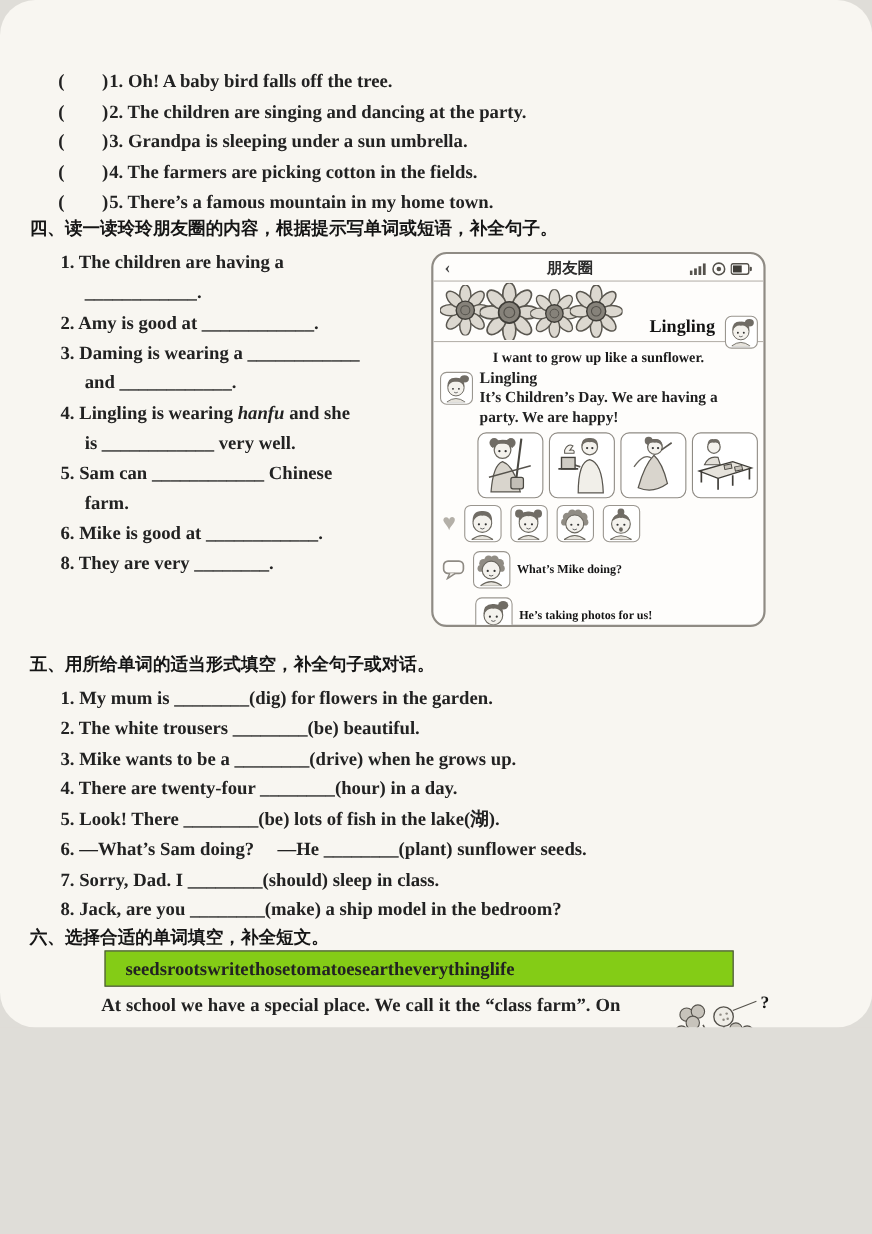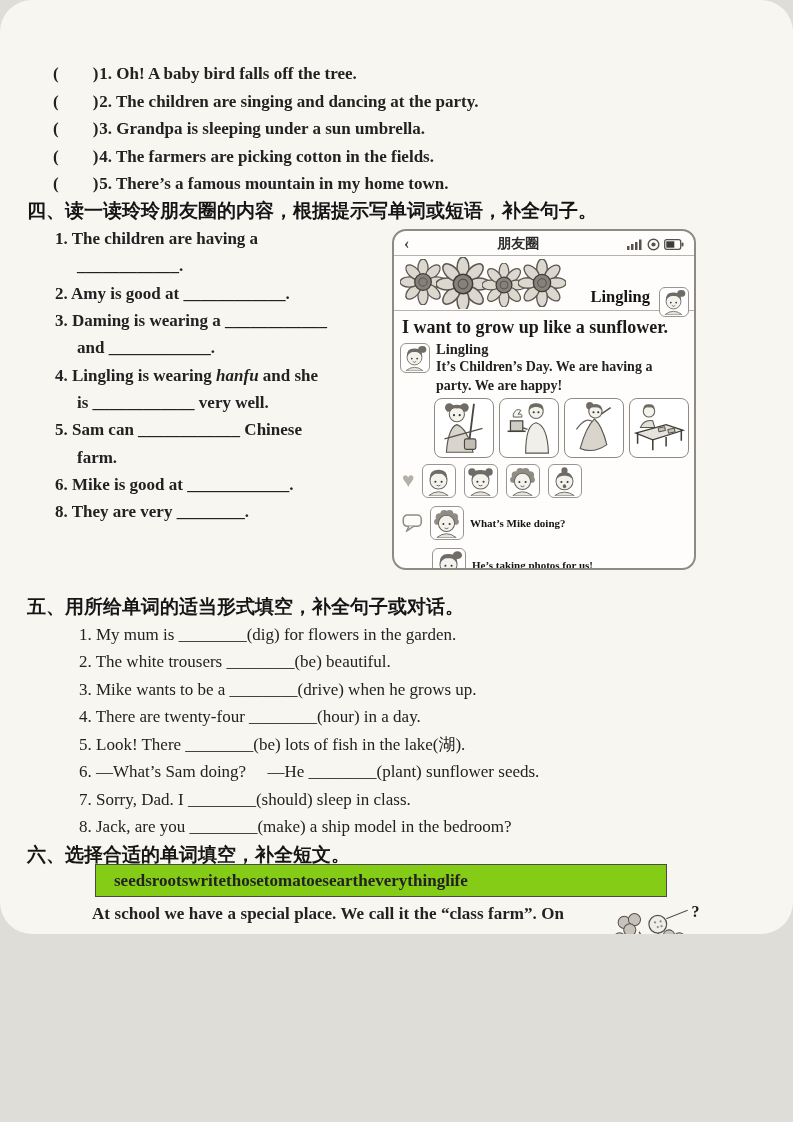--- a/index.html
+++ b/index.html
@@ -1,21 +1,21 @@
 <!DOCTYPE html>
 <html><head>
 <meta charset="utf-8">
 <style>
   html,body{margin:0;padding:0;background:#dfddd8;}
   .page{position:relative;width:793px;height:934px;margin:0 auto;background:#f8f6f1;
         font-family:"Liberation Serif",serif;color:#222;overflow:hidden;border-radius:32px;}
 
   
   .cn-title{position:absolute;left:27px;font-family:"Liberation Sans",sans-serif;
-            font-weight:700;font-size:19px;color:#151515;white-space:nowrap;}
+            font-weight:700;font-size:16px;color:#151515;white-space:nowrap;}
 
   
   .listening{position:absolute;left:53px;top:60px;}
   .l-row{line-height:27.6px;white-space:nowrap;font-weight:700;font-size:17px;}
   .paren{margin-right:1px;}
 
   
   .s4-items{position:absolute;left:55px;top:225px;width:340px;}
   .s4-items .line{line-height:27.35px;font-weight:700;font-size:17px;white-space:nowrap;}
   .s4-items .line.cont{margin-left:22px;}
@@ -26,37 +26,37 @@
          border:2px solid #8f8b84;border-radius:14px;box-sizing:border-box;overflow:hidden;}
   .ph-header{display:flex;align-items:center;padding:4px 10px 2px;border-bottom:1.5px solid #b7b3ac;}
   .ph-back{font-size:16px;color:#444;line-height:1;font-weight:700;}
   .ph-title{flex:1;text-align:center;font-family:Liberation Serif, serif;
             font-weight:700;font-size:14px;color:#2c2c2c;}
   .ph-status-icons{display:flex;gap:4px;align-items:center;}
   .ph-banner{position:relative;height:54px;border-bottom:1.5px solid #b7b3ac;}
   .ph-name{position:absolute;right:44px;bottom:3px;font-weight:700;font-size:16.5px;color:#141414;}
   .avbox{display:inline-block;border:1.5px solid #9a968f;border-radius:6px;background:#fff;box-sizing:border-box;}
   .ph-avatar{position:absolute;right:5px;bottom:-7px;width:30px;height:30px;z-index:2;}
-  .ph-motto{text-align:left;font-weight:700;font-size:18px;padding:6px 8px 1px;color:#1a1a1a;}
+  .ph-motto{text-align:center;font-weight:700;font-size:13px;padding:6px 8px 1px;color:#1a1a1a;}
   .ph-post{display:flex;gap:6px;padding:2px 6px 0;}
   .ph-post .avbox{width:30px;height:30px;flex:0 0 30px;margin-top:2px;}
   .ph-post-author{font-weight:700;font-size:14.5px;line-height:1.2;}
   .ph-post-text{font-weight:700;font-size:14px;line-height:1.3;width:248px;}
   .ph-photos{display:flex;gap:5px;margin:3px 0 0 40px;}
   .photo{width:60px;height:60px;border:1.5px solid #8f8b84;border-radius:8px;background:#fff;box-sizing:border-box;}
   .ph-likes{display:flex;align-items:center;gap:8px;margin:6px 0 0 8px;}
   .heart{font-size:21px;color:#b4b0a8;line-height:1;}
   .av34{width:34px;height:34px;}
   .ph-comment{display:flex;align-items:center;gap:6px;margin:8px 0 0 8px;}
   .bubble-spacer{display:inline-block;width:24px;}
   .ph-comment-text{font-weight:700;font-size:11px;color:#141414;}
 
   
   .s5-items{position:absolute;left:55px;top:621px;width:710px;}
-  .s5-items .line{line-height:27.45px;font-weight:400;font-size:17px;white-space:nowrap;margin-left:24px;}
+  .s5-items .line{line-height:27.45px;font-weight:700;font-size:17px;white-space:nowrap;}
 
   
   .word-bank{position:absolute;left:95px;top:864px;width:572px;height:33px;box-sizing:border-box;
              border:1.4px solid #4a4a4a;background:#84cc16;display:flex;align-items:center;
              justify-content:flex-start;padding:0 18px;}
   .word-bank span{font-weight:700;font-size:17px;}
   .passage{position:absolute;left:62px;top:900px;width:678px;font-weight:700;font-size:17px;
            line-height:27.5px;text-align:justify;}
   .plant-fig{float:right;width:170px;height:112px;margin:0 0 2px 6px;}
   .passage p{margin:0;text-indent:30px;}

